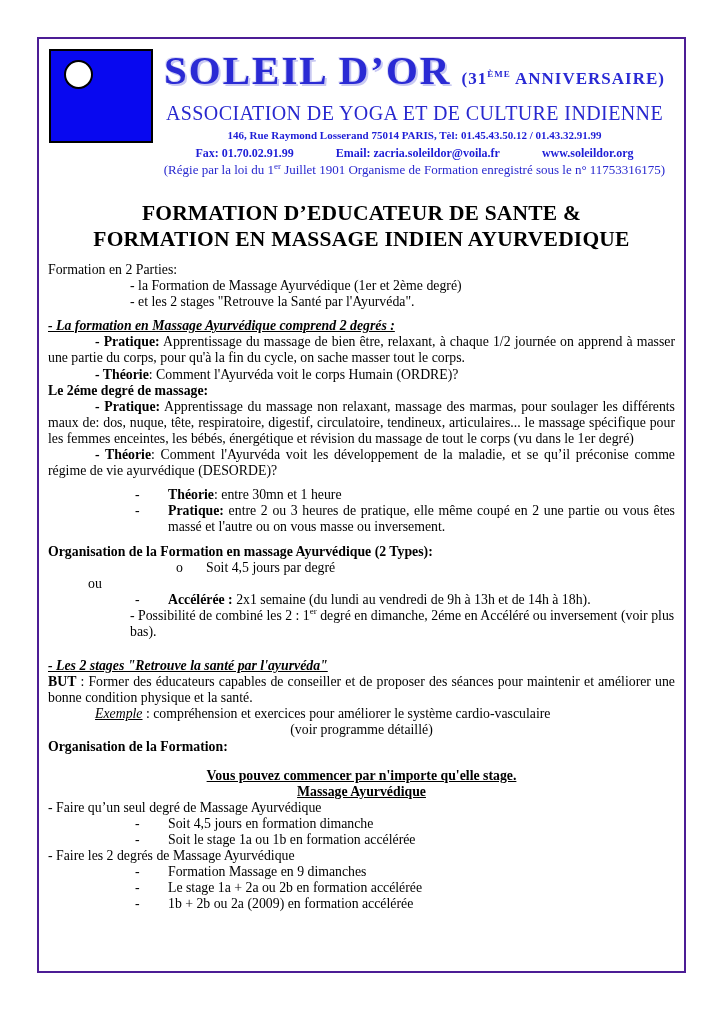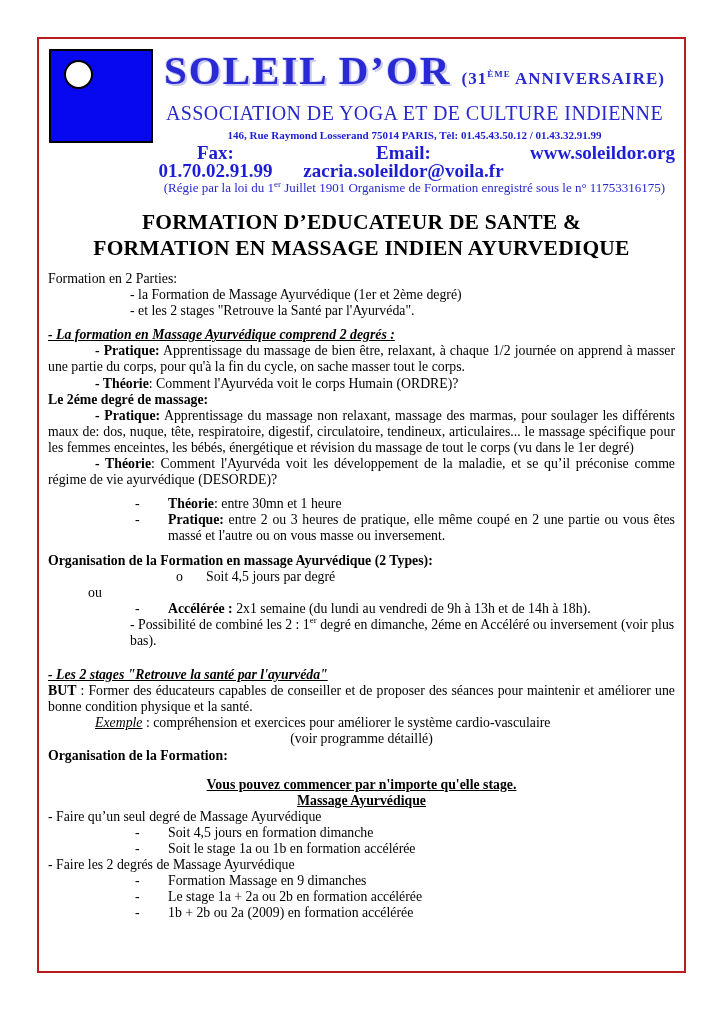--- a/index.html
+++ b/index.html
@@ -3,21 +3,21 @@
 <meta charset="utf-8">
 <style>
   * { margin:0; padding:0; box-sizing:border-box; }
   html,body { background:#fff; }
   .page {
     position:relative; width:724px; height:1024px; background:#ffffff;
     font-family:"Liberation Serif", serif; color:#000; overflow:hidden;
   }
   .frame {
     position:absolute; left:37px; top:37px; width:649px; height:936px;
-    border:2px solid #b91c1c; background:#fff; padding:6px 9px 0 9px; overflow:hidden;
+    border:2px solid #4c1d95; background:#fff; padding:6px 9px 0 9px; overflow:hidden;
   }
   
   .header { position:relative; min-height:140px; }
   .logo {
     position:absolute; left:1px; top:2px; width:104px; height:94px;
     background:#0808f0; border:2px solid #000;
   }
   .logo-circle {
     position:absolute; left:13px; top:9px; width:29px; height:29px;
     background:#fff; border:2px solid #000; border-radius:50%;
@@ -25,21 +25,21 @@
   .header-text { margin-left:106px; text-align:center; }
   .brand-line { white-space:nowrap; line-height:46px; margin-top:2px; }
   .brand {
     font-size:41px; font-weight:bold; letter-spacing:2px; color:#2a2ad4;
     text-shadow: 2px 2px 0 #c9c9f2, -1px -1px 0 #d9d9f6, 0 0 1px #8a8ae0;
   }
   .anniv { font-size:17px; font-weight:bold; color:#2a2ad4; letter-spacing:1px; margin-left:10px; }
   .anniv sup { font-size:9px; }
   .assoc { font-size:20px; color:#2828cf; letter-spacing:0.4px; line-height:23px; }
   .addr  { font-size:11px; font-weight:bold; color:#1d1dd6; line-height:18px; margin-top:1px; }
-  .contact-row { display:flex; justify-content:center; gap:24px; font-size:19px; font-weight:bold; color:#1d1dd6; line-height:18px; }
+  .contact-row { display:flex; justify-content:center; gap:42px; font-size:12px; font-weight:bold; color:#1d1dd6; line-height:18px; }
   .legal { font-size:13px; color:#2828cf; line-height:16px; }
   .legal sup, .suptxt { font-size:9px; vertical-align:super; line-height:0; }
   
   .doc-title { text-align:center; font-size:21.5px; font-weight:bold; line-height:26px; margin:13px 0 10px 0; letter-spacing:0.2px; }
   
   .body { font-size:13.8px; line-height:16.1px; }
   .body b { font-weight:bold; }
   .sp  { height:8px; }
   .sp-lg { height:18px; }
   .sp-md { height:13px; }

